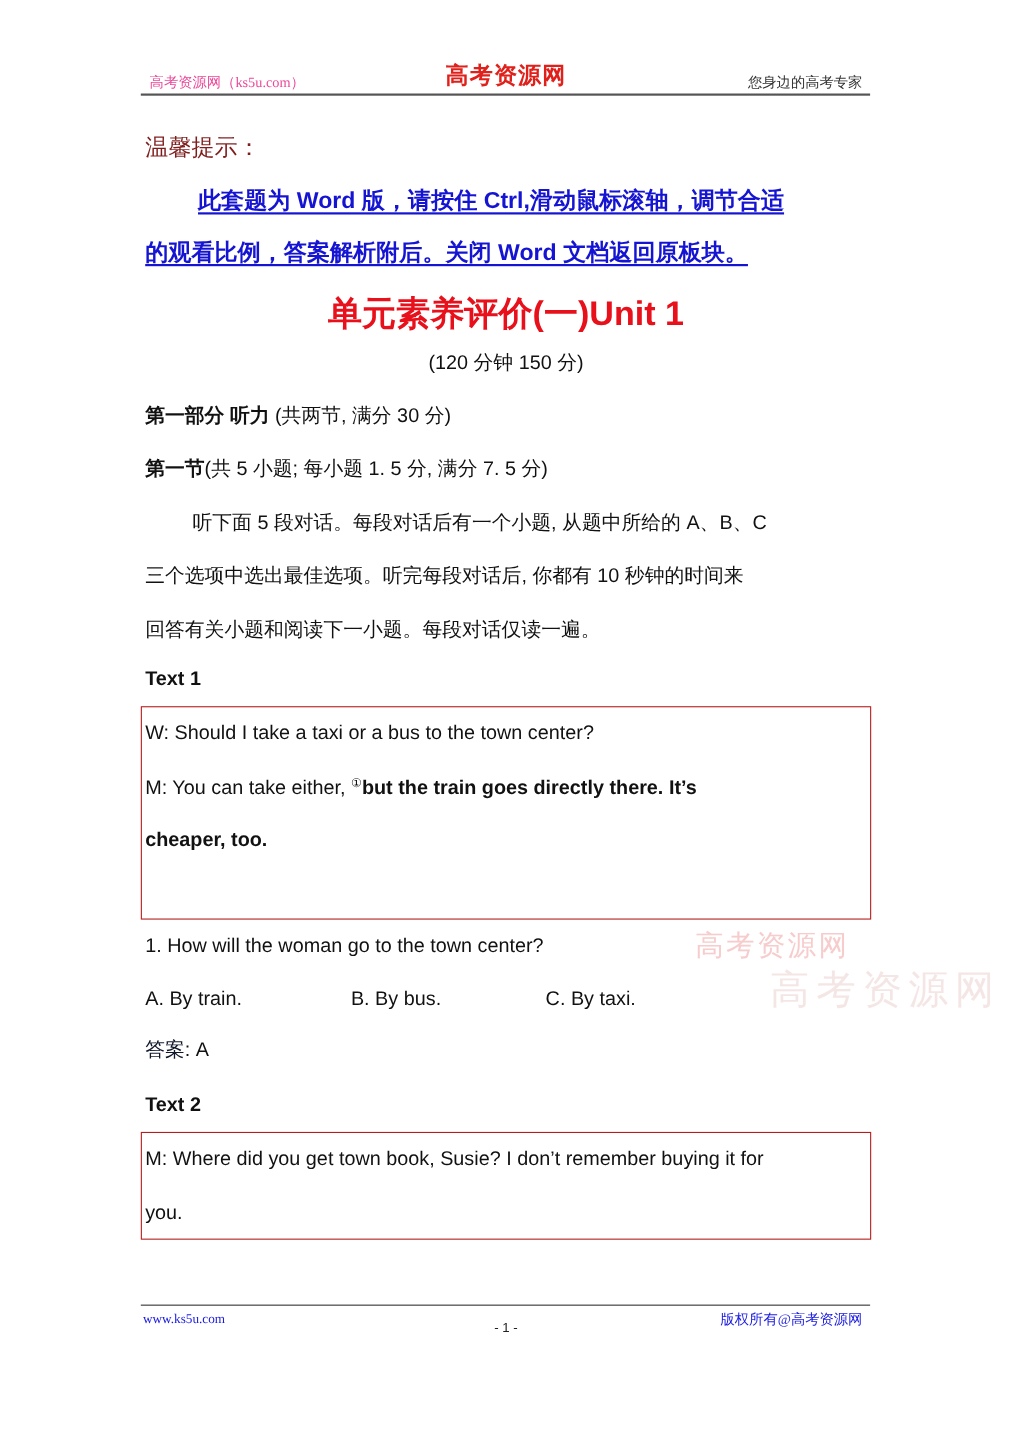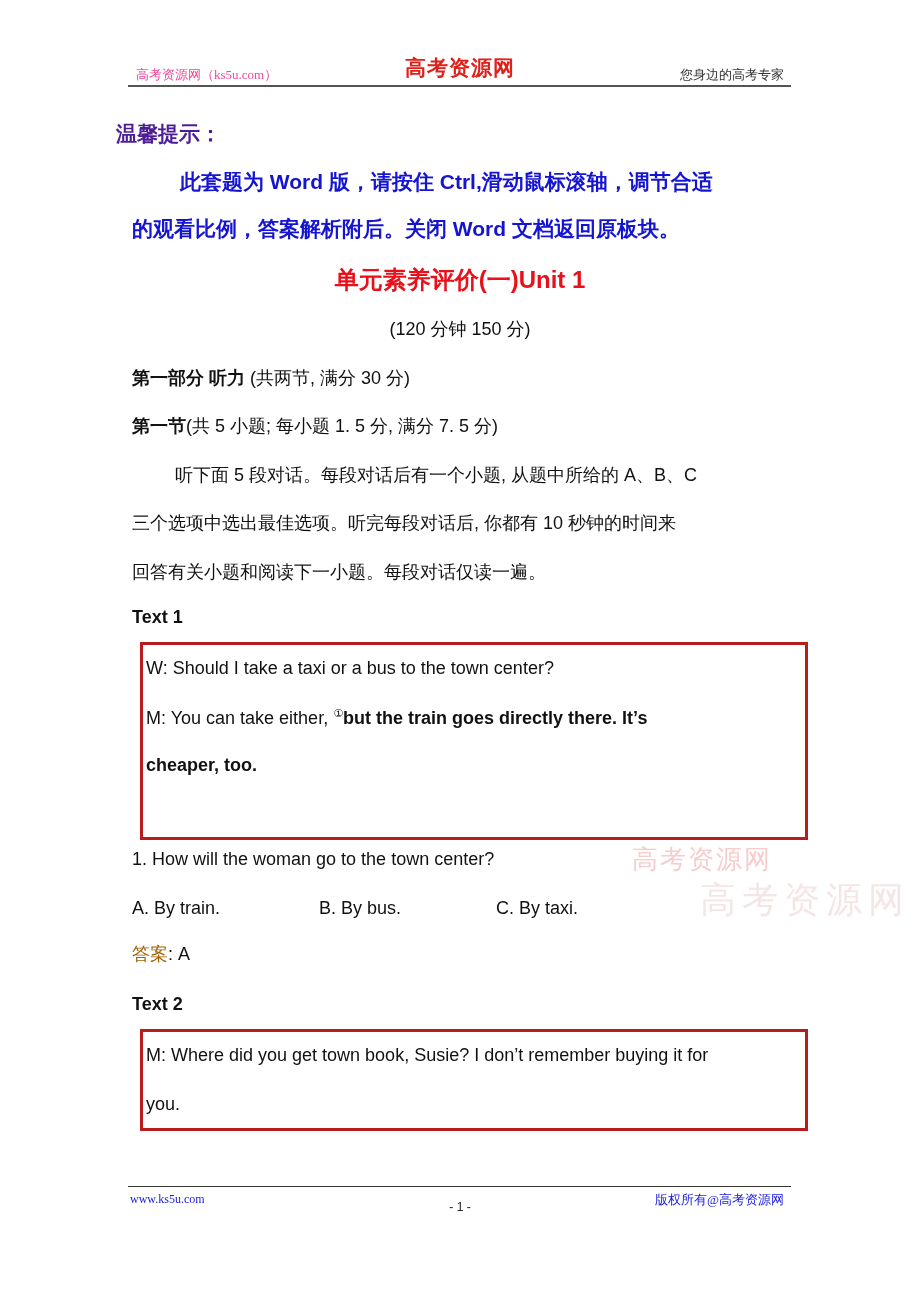--- a/index.html
+++ b/index.html
@@ -2,32 +2,32 @@
 <html><head>
 <meta charset="utf-8">
 <style>
   html,body{margin:0;padding:0;background:#fff;}
   body{width:920px;height:1302px;position:relative;overflow:hidden;font-family:"Liberation Sans","DejaVu Sans",sans-serif;color:#111;}
   .abs{position:absolute;}
   .hdr-left{left:136px;top:66px;font-size:13px;color:#ec4899;font-family:"Liberation Serif","DejaVu Serif",serif;}
   .hdr-logo{left:405px;top:54px;font-size:21px;color:#e0201a;font-weight:bold;font-family:"Liberation Serif","DejaVu Serif",serif;letter-spacing:1px;}
   .hdr-right{right:136px;top:66px;font-size:13px;color:#333;font-family:Liberation Mono, monospace;}
   .hdr-rule{left:128px;top:85px;width:663px;height:2px;background:#555;}
-  .tip-title{left:116px;top:120px;font-size:21px;color:#4c1d95;font-weight:bold;}
-  .tip-line{font-size:21px;color:#1414d2;font-weight:bold;text-underline-offset:4px;}
+  .tip-title{left:132px;top:120px;font-size:21px;color:#7f1d1d;font-weight:normal;}
+  .tip-line{font-size:21px;color:#1414d2;font-weight:bold;text-decoration:underline;text-underline-offset:4px;}
   .tip1{left:180px;top:168px;}
   .tip2{left:132px;top:215px;}
-  .title{left:0;width:920px;text-align:center;top:264px;font-size:24px;color:#e8101a;font-weight:bold;}
+  .title{left:0;width:920px;text-align:center;top:264px;font-size:31px;color:#e8101a;font-weight:bold;}
   .subtitle{left:0;width:920px;text-align:center;top:317px;font-size:18px;}
   .txt{font-size:18px;}
   .b{font-weight:bold;}
-  .box{left:140px;width:662px;border:3px solid #b91c1c;}
+  .box{left:128px;width:662px;border:1px solid #b91c1c;}
   .line{position:absolute;left:3px;font-size:18px;}
   .sup{font-size:11px;vertical-align:super;font-weight:normal;}
-  .ans-label{color:#a16207;}
+  .ans-label{color:#0f172a;}
   .wm1{left:632px;top:842px;font-size:26px;color:#f4c0c0;font-family:"Liberation Serif",serif;letter-spacing:2px;opacity:.8;}
   .wm2{left:700px;top:876px;font-size:36px;color:#f0d6d6;font-family:"Liberation Serif",serif;letter-spacing:6px;opacity:.6;}
   .ftr-rule{left:128px;top:1186px;width:663px;height:1px;background:#333;}
   .ftr-left{left:130px;top:1192px;font-size:12px;color:#1a1ae0;font-family:"Liberation Serif",serif;}
   .ftr-center{left:0;width:920px;text-align:center;top:1200px;font-size:12px;color:#222;}
   .ftr-right{right:136px;top:1191px;font-size:13px;color:#1a1ae0;font-family:"Liberation Serif",serif;}
 </style>
 </head>
 <body>
 

